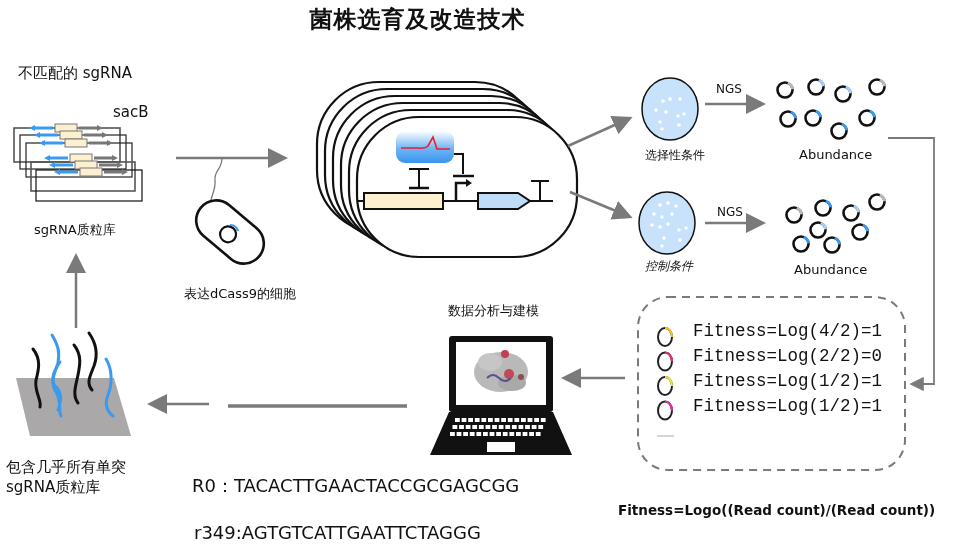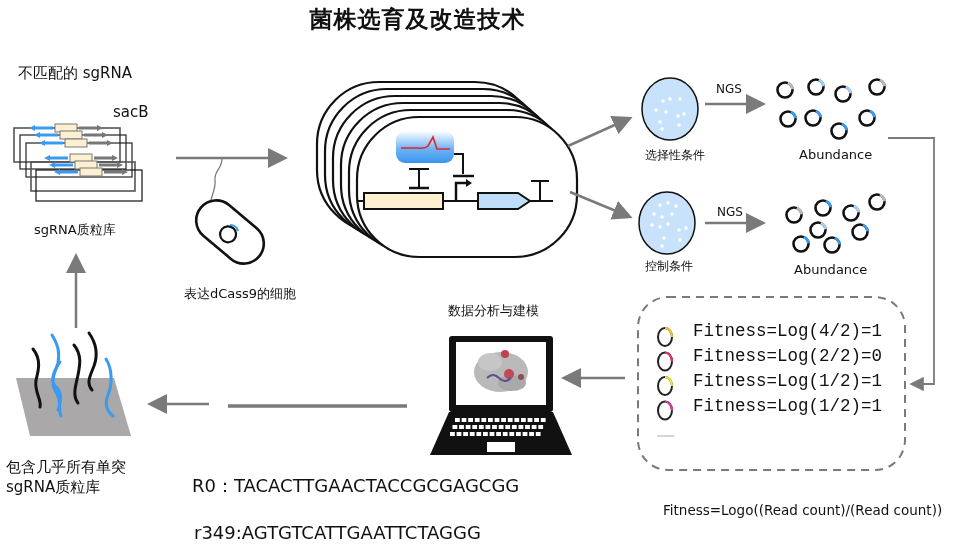--- a/index.html
+++ b/index.html
@@ -287,30 +287,30 @@
 
 <div class="lbl-lg" style="left:18px; top:64px;">不匹配的 sgRNA</div>
 <div class="lbl" style="left:113px; top:103px; font-size:15px;">sacB</div>
 <div class="lbl" style="left:34px; top:221px;">sgRNA质粒库</div>
 <div class="lbl" style="left:184px; top:285px;">表达dCass9的细胞</div>
 
 <div class="lbl" style="left:645px; top:147px; font-size:12px;">选择性条件</div>
 <div class="lbl" style="left:716px; top:82px; font-size:12px;">NGS</div>
 <div class="lbl" style="left:799px; top:147px; font-size:13px;">Abundance</div>
 
-<div class="lbl" style="left:645px; top:258px; font-size:12px;">控制条件</div>
+<div class="lbl" style="left:645px; top:258px; font-size:12px;font-style:italic;">控制条件</div>
 <div class="lbl" style="left:717px; top:205px; font-size:12px;">NGS</div>
 <div class="lbl" style="left:794px; top:262px; font-size:13px;">Abundance</div>
 
 <div class="fit" style="left:693px; top:321px;">Fitness=Log(4/2)=1</div>
 <div class="fit" style="left:693px; top:346px;">Fitness=Log(2/2)=0</div>
 <div class="fit" style="left:693px; top:371px;">Fitness=Log(1/2)=1</div>
 <div class="fit" style="left:693px; top:396px;">Fitness=Log(1/2)=1</div>
 
 <div class="lbl" style="left:448px; top:302px;">数据分析与建模</div>
 
 <div class="lbl-lg" style="left:6px; top:457px; line-height:20px;">包含几乎所有单突</div>
 <div class="lbl-lg" style="left:6px; top:477px; line-height:20px;">sgRNA质粒库</div>
 
 <div class="seq" style="left:192px; top:474px;">R0：TACACTTGAACTACCGCGAGCGG</div>
 <div class="seq" style="left:194px; top:522px;">r349:AGTGTCATTGAATTCTAGGG</div>
 
-<div class="lbl" style="left:663px; top:502px; font-size:13.5px;">Fitness=Logo((Read count)/(Read count))</div>
+<div class="lbl" style="left:618px; top:502px; font-size:13.5px;font-weight:bold;">Fitness=Logo((Read count)/(Read count))</div>
 
 </body></html>

